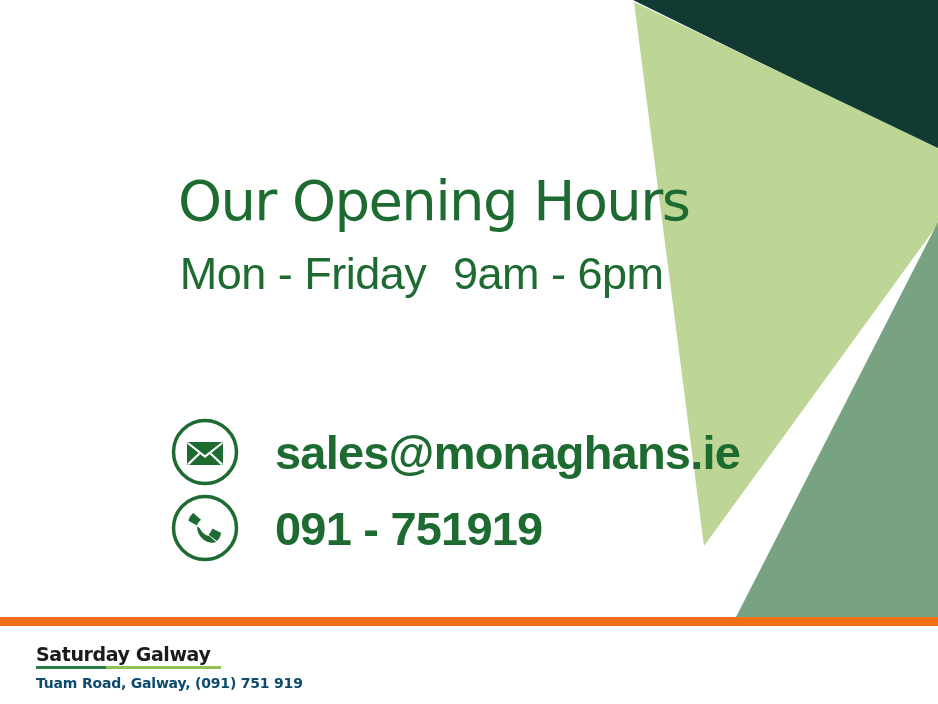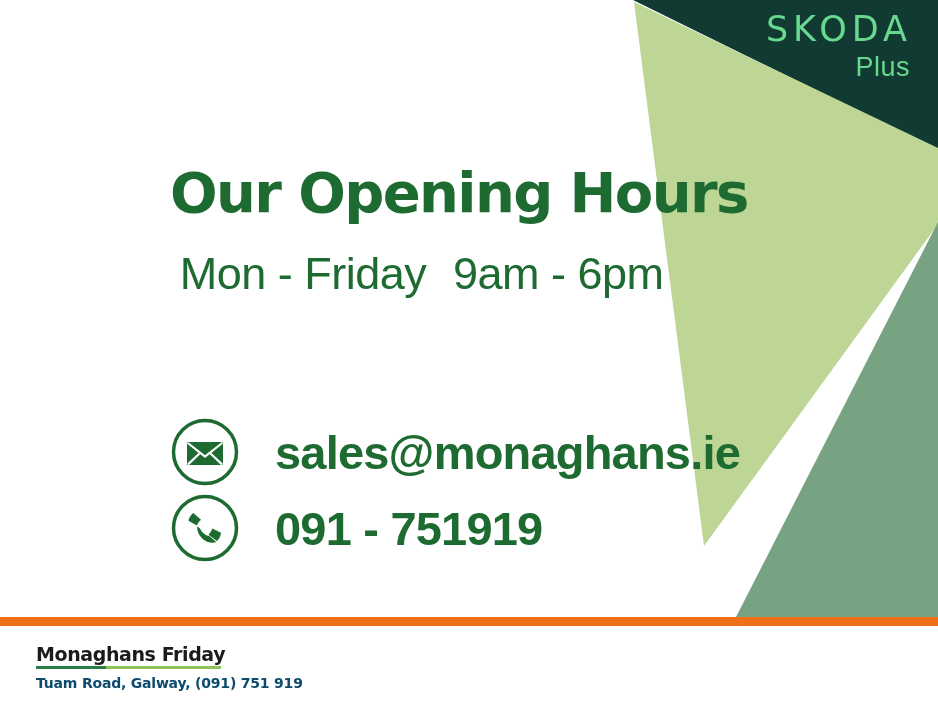--- a/index.html
+++ b/index.html
@@ -62,24 +62,24 @@
     position: absolute;
     left: 0; top: 0;
     width: 938px;
     height: 617px;
     z-index: 4;
   }
   #headline {
     position: absolute;
     left: 170px;
     top: 160px;
-    margin: 0;
+    margin: 8px;
     font-family: "DejaVu Sans", sans-serif;
     font-size: 56px;
-    font-weight: 700;
+    font-weight: 400;
     letter-spacing: -1.6px;
     color: #1E6B32;
     white-space: nowrap;
   }
 
   #hours-table {
     position: absolute;
     left: 153px;
     top: 238px;
     border-collapse: collapse;
@@ -188,24 +188,20 @@
 <body>
 
 <div id="poster">
 
   <svg id="bg-shapes" viewBox="0 0 938 704" preserveAspectRatio="none">
     <polygon points="633,0 938,0 938,150" fill="#113B32"></polygon>
     <polygon points="634,2 938,148 938,224 704,546" fill="#BDD696"></polygon>
     <polygon points="938,222 938,617 736,617" fill="#77A382"></polygon>
   </svg>
 
-  <div id="brand-logo">
-    <span id="brand-wordmark">SKODA</span>
-    <span id="brand-sub">Plus</span>
-  </div>
 
   <div id="content">
 
     <h1 id="headline">Our Opening Hours</h1>
 
     <table id="hours-table">
       <tbody>
         <tr>
           <td class="day-col">Mon - Friday</td>
           <td class="time-col">9am - 6pm</td>
@@ -239,19 +235,19 @@
         <span class="contact-text">091 - 751919</span>
       </li>
 
     </ul>
   </div>
 
   <div id="accent-bar"></div>
 
   <div id="footer">
     <div id="dealer-name-wrap">
-      <span id="dealer-name">Monaghans Friday</span>
+      <span id="dealer-name">Saturday Galway</span>
       <span id="dealer-underline"></span>
     </div>
     <div id="dealer-address">Tuam Road, Galway, (091) 751 919</div>
   </div>
 
 </div>
 
 </body></html>

